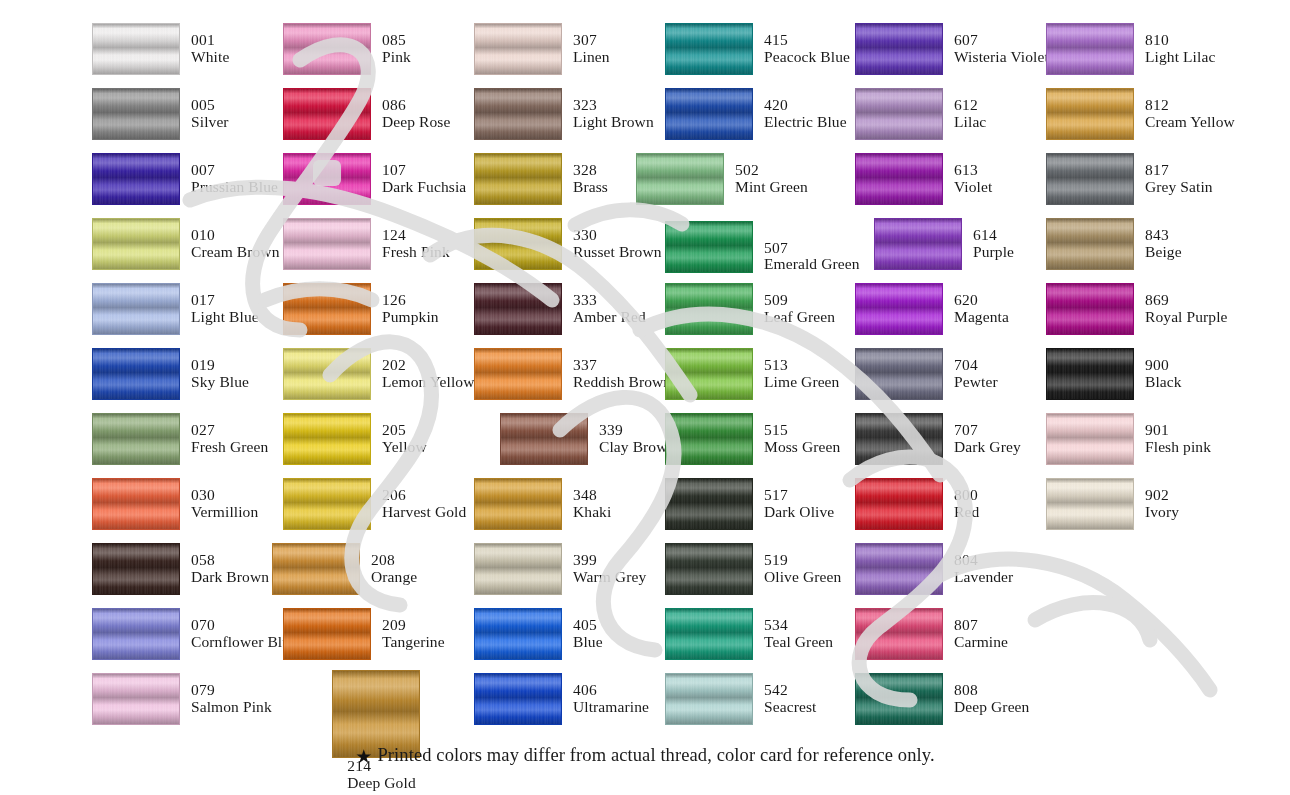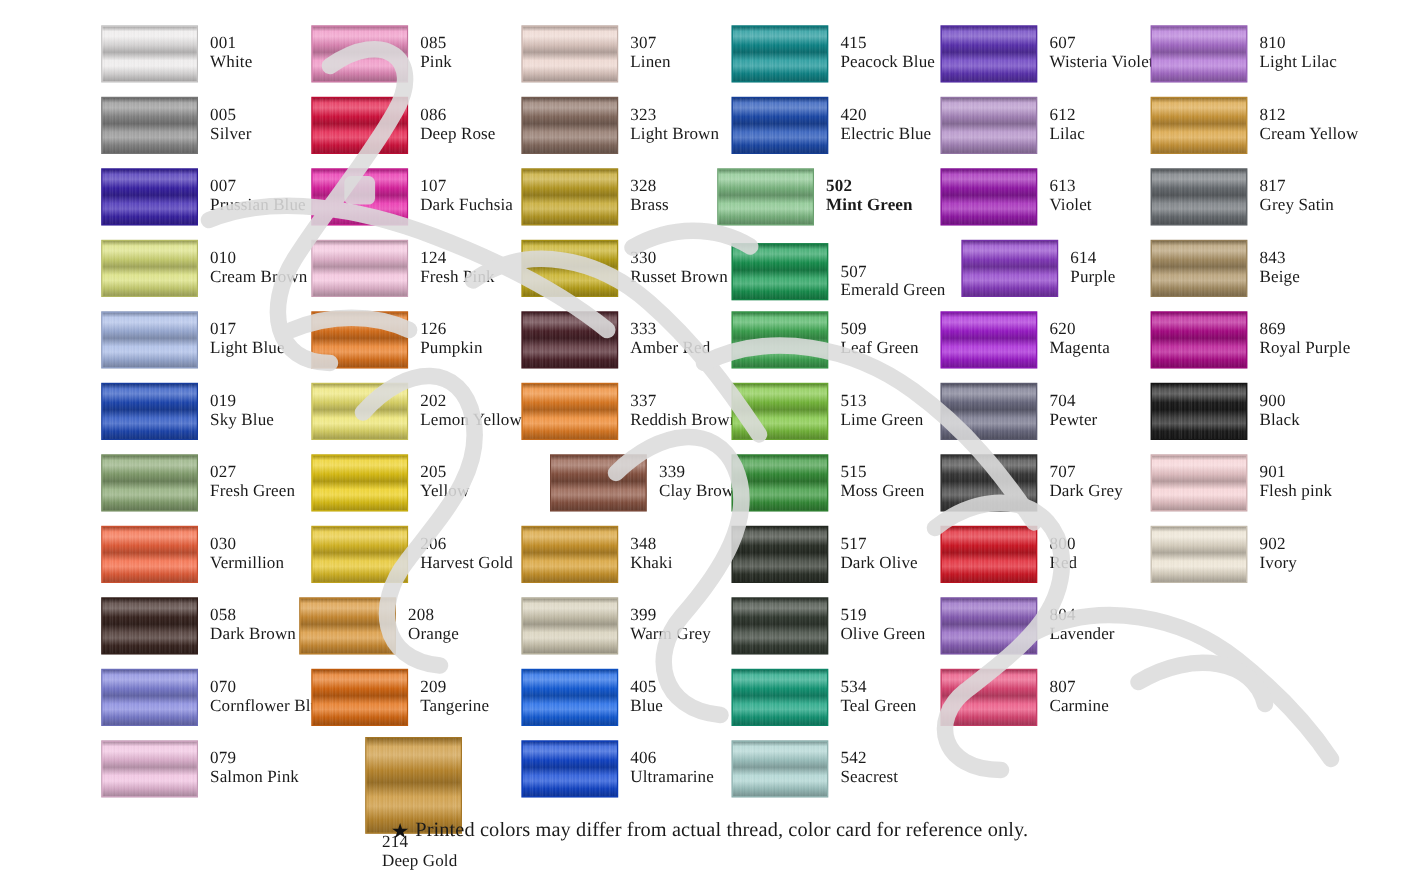--- a/index.html
+++ b/index.html
@@ -379,21 +379,21 @@
         <span class="chip-name">Peacock Blue</span>
       </div>
     </div>
     <div class="swatch-cell" style="left: 665px; top: 85px;">
       <div class="chip" style="background: rgb(26, 76, 181); width: 88px; height: 52px;"></div>
       <div class="chip-label">
         <span class="chip-code">420</span>
         <span class="chip-name">Electric Blue</span>
       </div>
     </div>
-    <div class="swatch-cell" style="left: 652px; top: 150px; font-weight: bold;">
+    <div class="swatch-cell" style="left: 636px; top: 150px;">
       <div class="chip" style="background: rgb(130, 195, 136); width: 88px; height: 52px;"></div>
       <div class="chip-label">
         <span class="chip-code">502</span>
         <span class="chip-name">Mint Green</span>
       </div>
     </div>
     <div class="swatch-cell" style="left: 665px; top: 215px; align-items: flex-end;">
       <div class="chip" style="background: rgb(22, 154, 82); width: 88px; height: 52px;"></div>
       <div class="chip-label">
         <span class="chip-code">507</span>
@@ -510,20 +510,27 @@
       <div class="chip-label">
         <span class="chip-code">804</span>
         <span class="chip-name">Lavender</span>
       </div>
     </div>
     <div class="swatch-cell" style="left: 855px; top: 605px;">
       <div class="chip" style="background: rgb(234, 72, 121); width: 88px; height: 52px;"></div>
       <div class="chip-label">
         <span class="chip-code">807</span>
         <span class="chip-name">Carmine</span>
+      </div>
+    </div>
+    <div class="swatch-cell" style="left: 855px; top: 670px;">
+      <div class="chip" style="background: rgb(22, 112, 89); width: 88px; height: 52px;"></div>
+      <div class="chip-label">
+        <span class="chip-code">808</span>
+        <span class="chip-name">Deep Green</span>
       </div>
     </div>
     <div class="swatch-cell" style="left: 1046px; top: 20px;">
       <div class="chip" style="background: rgb(176, 113, 214); width: 88px; height: 52px;"></div>
       <div class="chip-label">
         <span class="chip-code">810</span>
         <span class="chip-name">Light Lilac</span>
       </div>
     </div>
     <div class="swatch-cell" style="left: 1046px; top: 85px;">

